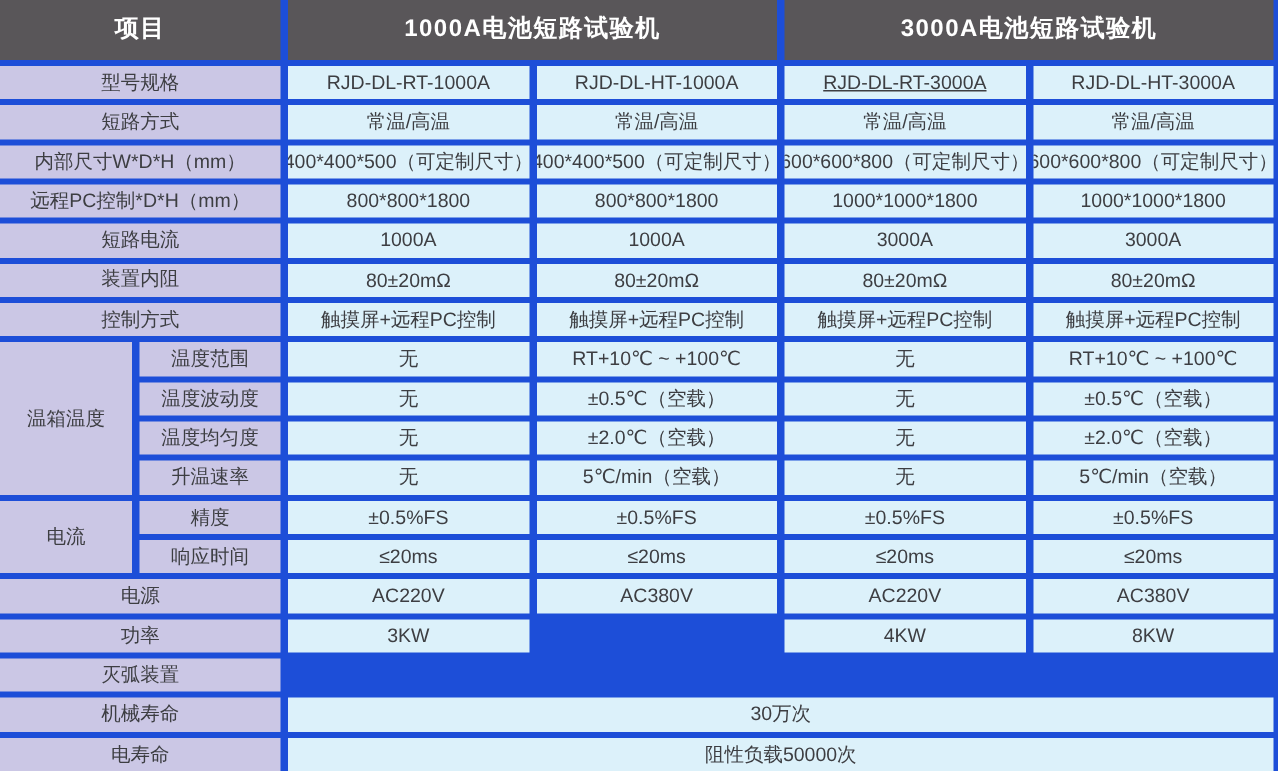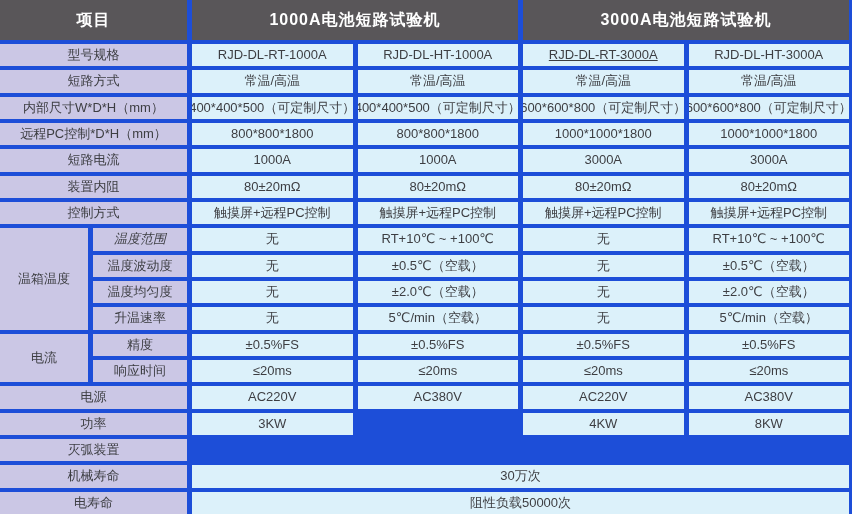--- a/index.html
+++ b/index.html
@@ -74,32 +74,32 @@
     <div class="cell label" style="grid-area: 5 / 1 / auto / 3;">远程PC控制*D*H（mm）</div>
     <div class="cell value" style="grid-area: 5 / 3;">800*800*1800</div>
     <div class="cell value" style="grid-area: 5 / 4;">800*800*1800</div>
     <div class="cell value" style="grid-area: 5 / 5;">1000*1000*1800</div>
     <div class="cell value" style="grid-area: 5 / 6;">1000*1000*1800</div>
     <div class="cell label" style="grid-area: 6 / 1 / auto / 3;">短路电流</div>
     <div class="cell value" style="grid-area: 6 / 3;">1000A</div>
     <div class="cell value" style="grid-area: 6 / 4;">1000A</div>
     <div class="cell value" style="grid-area: 6 / 5;">3000A</div>
     <div class="cell value" style="grid-area: 6 / 6;">3000A</div>
-    <div class="cell label" style="grid-area: 7 / 1 / auto / 3;">装置内阻</div>
+    <div class="cell label" style="grid-area: 7 / 1 / auto / 3; font-family: Liberation Mono, monospace;">装置内阻</div>
     <div class="cell value" style="grid-area: 7 / 3;">80±20mΩ</div>
     <div class="cell value" style="grid-area: 7 / 4;">80±20mΩ</div>
     <div class="cell value" style="grid-area: 7 / 5;">80±20mΩ</div>
     <div class="cell value" style="grid-area: 7 / 6;">80±20mΩ</div>
     <div class="cell label" style="grid-area: 8 / 1 / auto / 3;">控制方式</div>
     <div class="cell value" style="grid-area: 8 / 3;">触摸屏+远程PC控制</div>
     <div class="cell value" style="grid-area: 8 / 4;">触摸屏+远程PC控制</div>
     <div class="cell value" style="grid-area: 8 / 5;">触摸屏+远程PC控制</div>
     <div class="cell value" style="grid-area: 8 / 6;">触摸屏+远程PC控制</div>
     <div class="cell label" style="grid-area: 9 / 1 / 13;">温箱温度</div>
-    <div class="cell label" style="grid-area: 9 / 2; font-style: italic;">温度范围</div>
+    <div class="cell label" style="grid-area: 9 / 2;">温度范围</div>
     <div class="cell value" style="grid-area: 9 / 3;">无</div>
     <div class="cell value" style="grid-area: 9 / 4;">RT+10℃ ~ +100℃</div>
     <div class="cell value" style="grid-area: 9 / 5;">无</div>
     <div class="cell value" style="grid-area: 9 / 6;">RT+10℃ ~ +100℃</div>
     <div class="cell label" style="grid-area: 10 / 2;">温度波动度</div>
     <div class="cell value" style="grid-area: 10 / 3;">无</div>
     <div class="cell value" style="grid-area: 10 / 4;">±0.5℃（空载）</div>
     <div class="cell value" style="grid-area: 10 / 5;">无</div>
     <div class="cell value" style="grid-area: 10 / 6;">±0.5℃（空载）</div>
     <div class="cell label" style="grid-area: 11 / 2;">温度均匀度</div>

